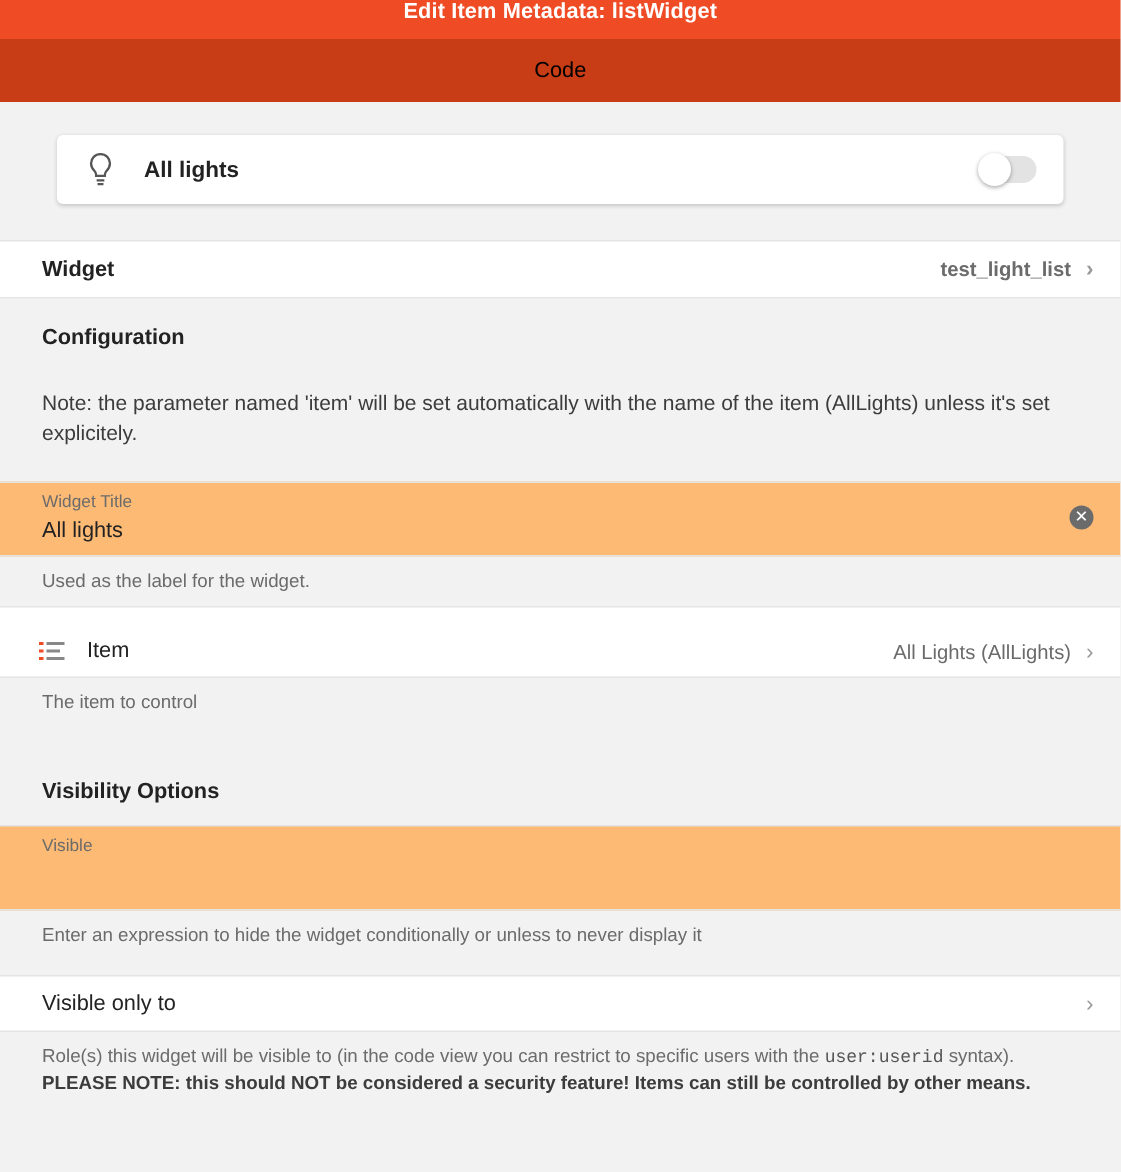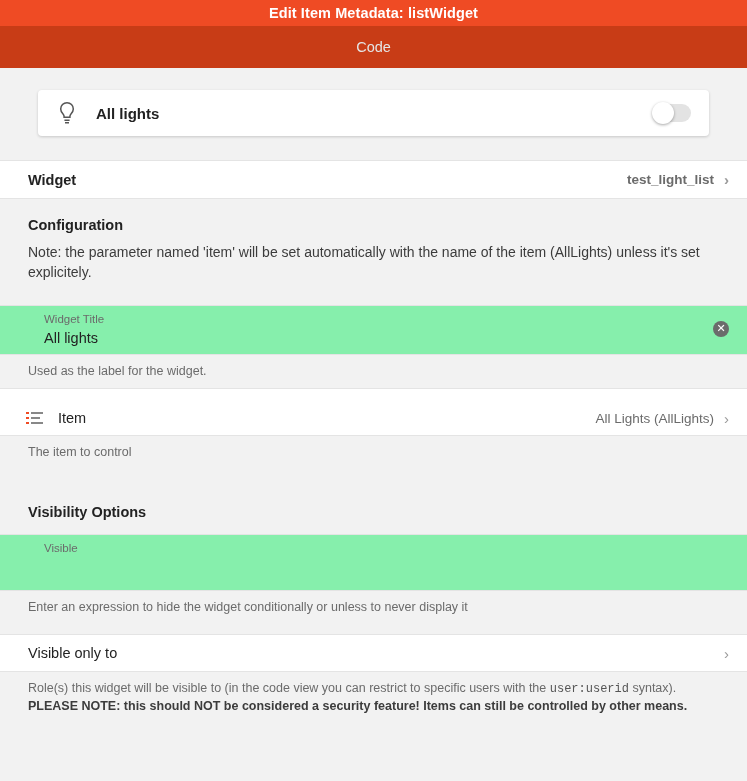--- a/index.html
+++ b/index.html
@@ -22,21 +22,20 @@
     display: flex;
     flex-direction: column;
     background: #f2f2f2;
   }
   
   .navbar {
     height: 26px;
     background: #ef4b24;
     color: #ffffff;
     display: flex;
-    align-items: center;
     justify-content: center;
     flex: 0 0 auto;
   }
   .navbar-title {
     font-size: 14.5px;
     font-weight: bold;
     letter-spacing: 0.1px;
   }
   
   .tabbar {
@@ -53,21 +52,21 @@
     color: #ffffff;
     cursor: pointer;
     user-select: none;
   }
   .tab.active {
     background: #ef4b24;
     color: #ffffff;
   }
   .tab.inactive {
     background: #c83c16;
-    color: #e5e5e5;
+    color: #000000;
   }
   
   .content {
     flex: 1 1 auto;
     overflow: hidden;
     background: #f2f2f2;
     position: relative;
   }
   
   .card {
@@ -144,32 +143,32 @@
   }
   .row.widget-row { margin-top: 24px; height: 37px; font-weight: bold; }
   
   .section-title {
     margin: 18px 28px 0 28px;
     font-size: 14.5px;
     font-weight: bold;
     color: #222;
   }
   .para {
-    margin: 10px 28px 0 28px;
+    margin: 26px 28px 0 28px;
     font-size: 14px;
     color: #3c3c3c;
     line-height: 1.42;
   }
   
   .field {
     margin-top: 22px;
-    background: #86efac;
+    background: #fdba74;
     border-top: 1px solid #e4e4e4;
     border-bottom: 1px solid #e4e4e4;
-    padding: 6px 18px 7px 44px;
+    padding: 6px 18px 7px 28px;
     display: flex;
     align-items: flex-start;
   }
   .field-inner { flex: 1 1 auto; }
   .field-label {
     font-size: 11.5px;
     color: #6b6b6b;
     line-height: 1.3;
   }
   .field-value {

